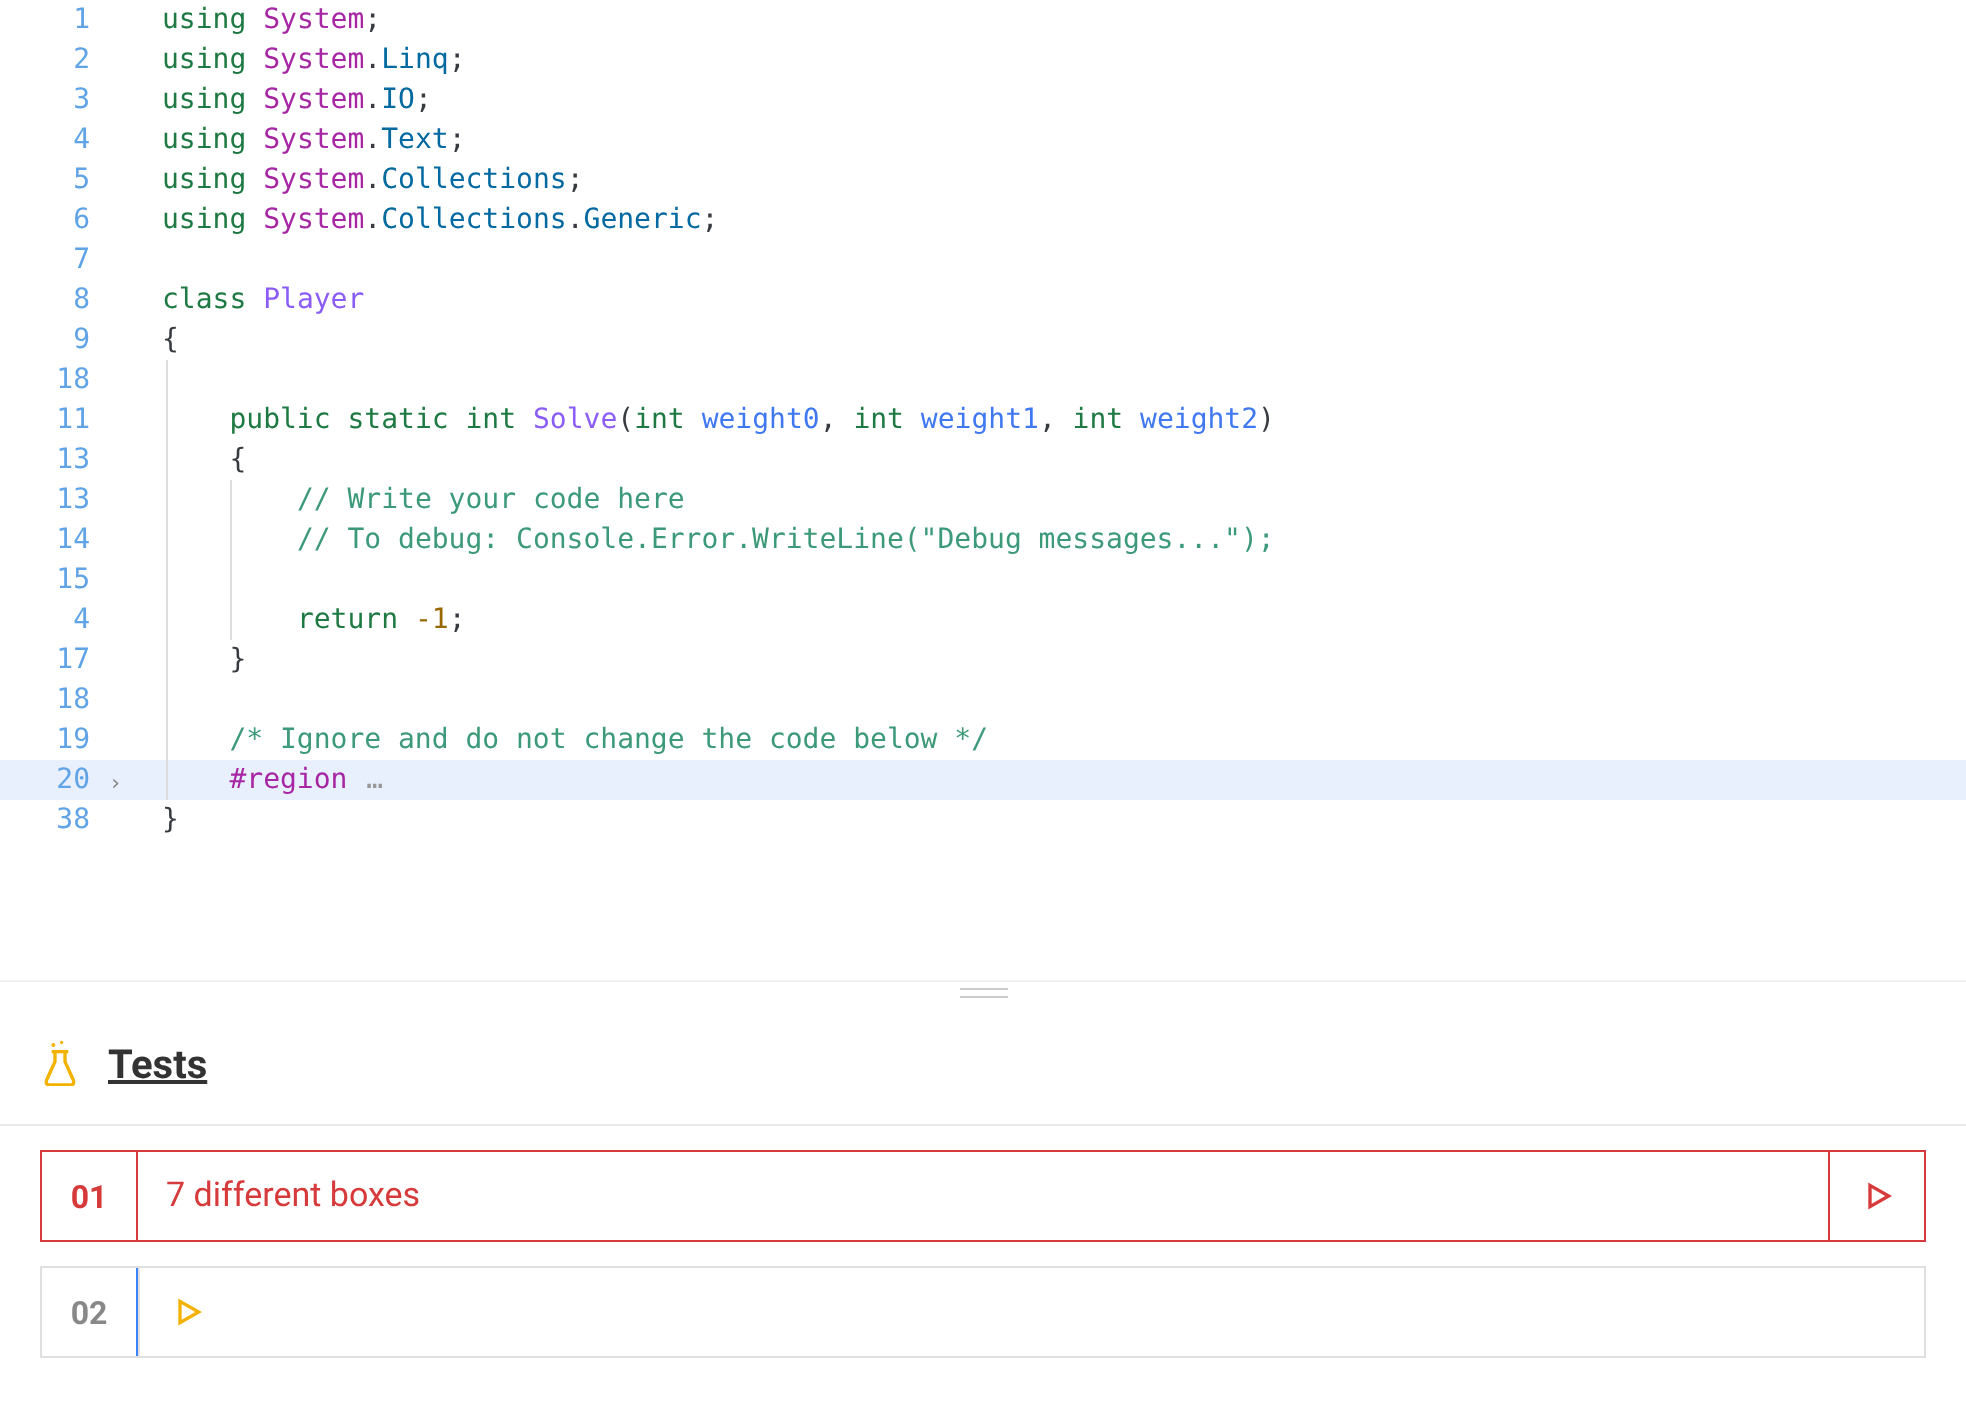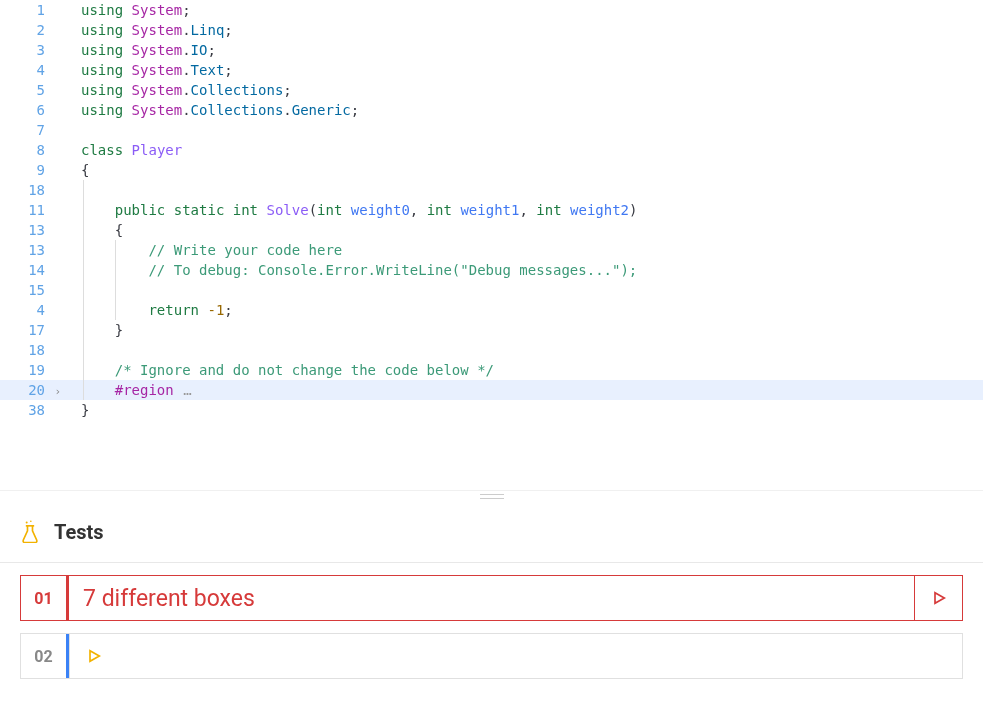--- a/index.html
+++ b/index.html
@@ -96,20 +96,21 @@
   }
   .flask-icon {
     width: 20px;
     height: 24px;
     color: #f2b200;
   }
   .tests-title {
     font-size: 20px;
     font-weight: 700;
     color: #333;
+    text-decoration: underline;
   }
   .tests-divider {
     height: 1px;
     background: #e8e8e8;
   }
   .test-row {
     display: flex;
     margin: 12px 20px 0 20px;
     border: 1px solid #e0e0e0;
     height: 46px;
@@ -118,32 +119,32 @@
     border-color: #d63a3a;
   }
   .test-num {
     width: 48px;
     display: flex;
     align-items: center;
     justify-content: center;
     font-weight: 700;
     font-size: 16px;
     color: #888;
-    border-right: 3px solid #3b82f6;
+    border-right: 1px solid #3b82f6;
   }
   .test-row.active .test-num {
     color: #d63a3a;
     border-right-color: #d63a3a;
   }
   .test-label {
     flex: 1;
     display: flex;
     align-items: center;
     padding-left: 14px;
-    font-size: 23px;
+    font-size: 17px;
     color: #888;
   }
   .test-row.active .test-label { color: #d63a3a; }
   .test-play {
     width: 48px;
     display: flex;
     align-items: center;
     justify-content: center;
     border-left: 1px solid #e0e0e0;
     cursor: pointer;

